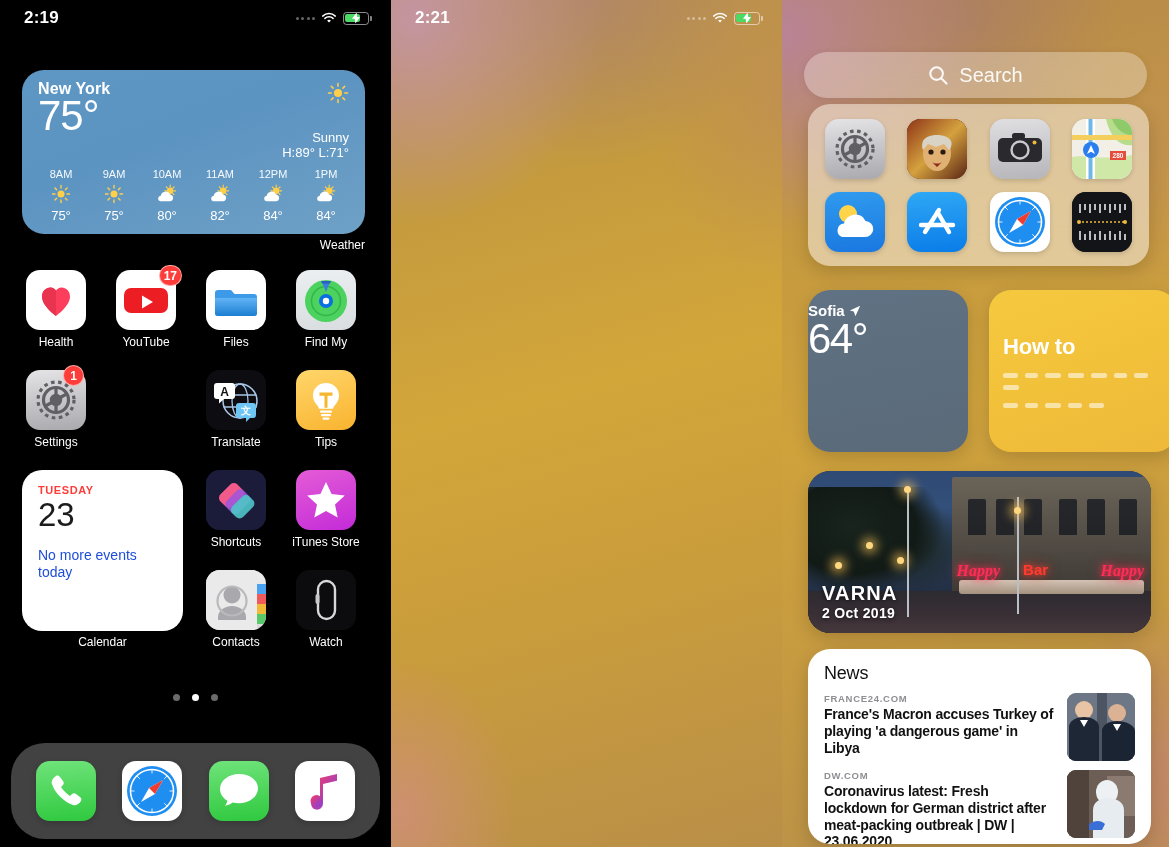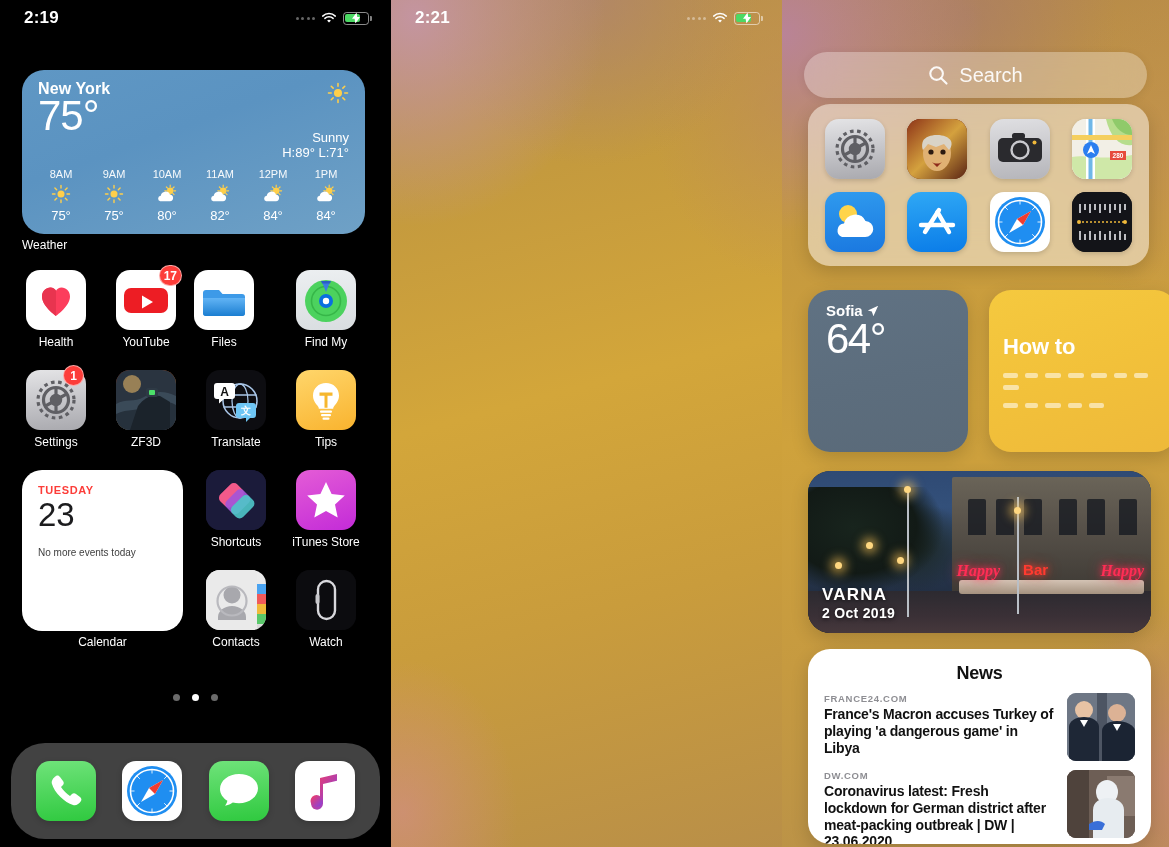--- a/index.html
+++ b/index.html
@@ -67,36 +67,36 @@
   #wx-ny .top { display:flex; justify-content:space-between; padding:10px 16px 0 16px; }
   #wx-ny .city { font-size:16px; font-weight:700; letter-spacing:.1px; }
   #wx-ny .temp { font-size:42px; font-weight:200; line-height:.98; margin-top:-3px; letter-spacing:-1px; }
   #wx-ny .rt { text-align:right; padding-top:2px; }
   #wx-ny .cond { font-size:13px; font-weight:400; margin-top:22px; }
   #wx-ny .hl { font-size:13px; font-weight:500; }
   #wx-ny .hours { display:flex; justify-content:space-between; padding:8px 16px 10px; }
   #wx-ny .hr { display:flex; flex-direction:column; align-items:center; gap:4px; width:46px; }
   #wx-ny .hr .h { font-size:11px; font-weight:500; opacity:.95; }
   #wx-ny .hr .t { font-size:13px; font-weight:500; }
-  .wlabel { position:absolute; width:343px; left:22px; top:238px; text-align:left;
+  .wlabel { position:absolute; width:343px; left:22px; top:238px; text-align:right;
     color:#fff; font-size:12px; text-shadow:0 1px 2px rgba(0,0,0,.3); }
   .app { position:absolute; width:80px; text-align:center; }
   .app .ic { width:60px; height:60px; margin:0 auto; border-radius:14px; position:relative;
     box-shadow:0 2px 6px rgba(0,0,0,.18); overflow:hidden; }
   .app .nm { color:#fff; font-size:12px; margin-top:5px; text-shadow:0 1px 2px rgba(0,0,0,.35);
     white-space:nowrap; }
   .badge { position:absolute; top:-5px; right:2px; min-width:21px; height:21px; border-radius:11px;
     background:#fc3d39; color:#fff; font-size:12px; font-weight:600; line-height:21px;
     text-align:center; border:1.6px solid rgba(255,255,255,.55); z-index:5; padding:0 4px; }
 
   
   #cal { left:22px; top:470px; width:161px; height:161px; background:#fff; border-radius:20px; }
   #cal .day { color:#fc3d39; font-size:11px; font-weight:700; letter-spacing:.6px; padding:14px 16px 0; }
   #cal .num { color:#1c1c1e; font-size:33px; font-weight:400; padding:2px 16px 0; line-height:1.05; }
-  #cal .ev { color:#404040; font-size:10px; padding:14px 16px 0; line-height:1.25; }
+  #cal .ev { color:#1d4ed8; font-size:14px; padding:14px 16px 0; line-height:1.25; }
   .clabel { position:absolute; width:161px; left:22px; top:635px; text-align:center;
     color:#fff; font-size:12px; text-shadow:0 1px 2px rgba(0,0,0,.3); }
 
   
   .dots { position:absolute; left:0; right:0; top:694px; display:flex; justify-content:center; gap:12px; z-index:20; }
   .dots i { width:7px; height:7px; border-radius:50%; background:rgba(255,255,255,.42); display:block; }
   .dots i.on { background:#fff; }
 
   
   .dock { position:absolute; left:11px; right:11px; bottom:8px; height:96px; border-radius:34px;
@@ -106,21 +106,21 @@
     box-shadow:0 2px 6px rgba(0,0,0,.18); }
 
   
   .searchpill { position:absolute; left:22px; top:52px; width:347px; height:46px; border-radius:23px;
     background:rgba(255,255,255,.30); backdrop-filter:blur(16px);
     display:flex; align-items:center; justify-content:center; gap:10px; z-index:20;
     box-shadow:0 2px 10px rgba(0,0,0,.08); }
   .searchpill .txt { color:rgba(255,255,255,.92); font-size:20px; font-weight:400; }
 
   
-  .wx2 { width:160px; height:162px; border-radius:22px; color:#fff; padding:12px 18px;
+  .wx2 { width:160px; height:162px; border-radius:22px; color:#fff; padding:12px 0;
     background:linear-gradient(170deg,#607283 0%,#5c6d7d 55%,#5a6a79 100%); }
   .wx2 .city { font-size:15px; font-weight:700; display:flex; align-items:center; gap:4px; }
   .wx2 .temp { font-size:42px; font-weight:200; line-height:1.04; letter-spacing:-1.5px; margin-top:-2px; }
   .wx2 .bot { margin-top:16px; }
   .wx2 .cond { font-size:13.5px; font-weight:500; margin-top:2px; }
   .wx2 .hl { font-size:13.5px; font-weight:500; }
 
   
   .howto { width:188px; height:162px; border-radius:22px; padding:14px;
     background:linear-gradient(160deg,#f5c93f 0%,#f2c13a 50%,#eeb93a 100%);
@@ -146,26 +146,26 @@
   .ph-awn { position:absolute; right:2%; bottom:24%; width:54%; height:9%;
     background:linear-gradient(180deg,#d3c3b4 0%,#a4927f 100%); border-radius:3px; }
   .neon { position:absolute; color:#ff2d55; font-family:"Liberation Serif", serif; font-style:italic;
     font-weight:700; text-shadow:0 0 6px #ff2d55,0 0 14px rgba(255,45,85,.7); }
   .neon-bar { position:absolute; color:#ff3b30; font-weight:700; font-size:15px;
     text-shadow:0 0 6px #ff3b30,0 0 14px rgba(255,59,48,.65); }
   .lamp { position:absolute; width:7px; height:7px; border-radius:50%; background:#ffd780;
     box-shadow:0 0 10px 5px rgba(255,198,88,.55); }
   .pole { position:absolute; background:#b9bfc6; }
   .ph-cap { position:absolute; left:14px; bottom:12px; color:#fff; z-index:5; }
-  .ph-cap .pl { font-size:17px; font-weight:700; letter-spacing:1.2px; text-shadow:0 1px 4px rgba(0,0,0,.7); }
+  .ph-cap .pl { font-size:20px; font-weight:700; letter-spacing:1.2px; text-shadow:0 1px 4px rgba(0,0,0,.7); }
   .ph-cap .dt { font-size:14px; font-weight:600; letter-spacing:.3px; text-shadow:0 1px 4px rgba(0,0,0,.7); }
 
   
   .newsw { width:343px; height:195px; border-radius:22px; background:#fff; padding:14px 16px 0; }
-  .newsw .nt { font-size:18px; font-weight:700; color:#111; letter-spacing:-.2px;text-align:center; }
+  .newsw .nt { font-size:18px; font-weight:400; color:#111; letter-spacing:-.2px; }
   .nrow { display:flex; gap:12px; margin-top:9px; }
   .nrow .ntext { flex:1; }
   .nrow .src { font-size:9.5px; font-weight:700; color:#8e8e93; letter-spacing:.7px; }
   .nrow .hdl { font-size:14px; font-weight:700; color:#111; line-height:1.2; margin-top:2px; letter-spacing:-.2px; }
   .nthumb { width:68px; height:68px; border-radius:9px; overflow:hidden; flex:0 0 68px; position:relative; }
   .thumb1 { background:linear-gradient(180deg,#9aa3ad 0%,#6d7580 30%,#2c3340 100%); }
   .thumb2 { background:linear-gradient(180deg,#6b5a52 0%,#8d7a6c 40%,#4e443c 100%); }
 
   
   #suggest { left:808px; top:104px; width:340px; height:162px;
@@ -326,21 +326,21 @@
         <div class="badge">17</div>
         <div class="ic ic-yt">
           <svg viewBox="0 0 60 60" width="60" height="60">
               <rect x="8" y="18" width="44" height="25" rx="7" fill="#ed1d24"></rect>
               <path d="M26 25.5l11 6.5-11 6.5z" fill="#fff"></path>
             </svg>
         </div>
       </div>
       <div class="nm">YouTube</div>
     </div>
-    <div class="app" style="left:184px; top:270px;">
+    <div class="app" style="left:196px; top:270px;">
       <div class="ic ic-blue-folder">
         <svg viewBox="0 0 60 60" width="60" height="60">
             <path d="M12 20h13l3.5 4H48a3 3 0 0 1 3 3v16a3 3 0 0 1-3 3H12a3 3 0 0 1-3-3V23a3 3 0 0 1 3-3z" fill="#3d9ae8"></path>
             <path d="M9 28h42v15a3 3 0 0 1-3 3H12a3 3 0 0 1-3-3z" fill="url(#fg)"></path>
             <defs>
               <linearGradient id="fg" x1="0" y1="0" x2="0" y2="1">
                 <stop offset="0" stop-color="#62b4f5"></stop>
                 <stop offset="1" stop-color="#1b7ed1"></stop>
               </linearGradient>
             </defs>
@@ -370,34 +370,20 @@
             <g fill="none" stroke="#5f5f64" stroke-width="3.2">
               <circle cx="30" cy="30" r="18" stroke-dasharray="3.6 3.6"></circle>
               <circle cx="30" cy="30" r="12.5"></circle>
               <circle cx="30" cy="30" r="4.6" fill="#5f5f64"></circle>
               <path d="M30 17.5V25M30 35v7.5M19.2 36.2l6.5-3.7M40.8 23.8l-6.5 3.7"></path>
             </g>
           </svg>
         </div>
       </div>
       <div class="nm">Settings</div>
-    </div>
-    <div class="app" style="left:106px; top:370px;">
-      <div class="ic ic-game">
-        <svg viewBox="0 0 60 60" width="60" height="60">
-          <rect width="60" height="60" fill="#2a3440"></rect>
-          <path d="M0 34C10 28 18 33 28 27S48 20 60 26v34H0z" fill="#3a4a58"></path>
-          <path d="M0 44c12-6 22-2 32-8s18-6 28-1v25H0z" fill="#26313c"></path>
-          <circle cx="16" cy="14" r="9" fill="#f2c068" opacity=".55"></circle>
-          <path d="M22 36c6-8 14-12 22-10l10 6v28H14z" fill="#1b232b"></path>
-          <rect x="30" y="18" width="12" height="9" rx="2" fill="#2e3a45"></rect>
-          <rect x="33" y="20" width="6" height="5" rx="1" fill="#4ce06a"></rect>
-        </svg>
-      </div>
-      <div class="nm">ZF3D</div>
     </div>
     <div class="app" style="left:196px; top:370px;">
       <div class="ic ic-translate">
         <svg viewBox="0 0 60 60" width="60" height="60">
           <circle cx="34" cy="31" r="17" fill="none" stroke="#a9c6e8" stroke-width="1.5"></circle>
           <ellipse cx="34" cy="31" rx="8" ry="17" fill="none" stroke="#a9c6e8" stroke-width="1.3"></ellipse>
           <path d="M17.5 25h33M17.5 37h33" stroke="#a9c6e8" stroke-width="1.3"></path>
           <path d="M11 13h15a3 3 0 0 1 3 3v10a3 3 0 0 1-3 3h-8l-5 4.5V29h-2a3 3 0 0 1-3-3V16a3 3 0 0 1 3-3z" fill="#fff"></path>
           <text x="18.5" y="25.5" font-family="Liberation Sans, sans-serif" font-size="12" font-weight="700" fill="#111" text-anchor="middle">A</text>
           <path d="M33 33h14a3 3 0 0 1 3 3v9a3 3 0 0 1-3 3h-3l-4 4v-4h-7a3 3 0 0 1-3-3v-9a3 3 0 0 1 3-3z" fill="#6ec6f5"></path>

